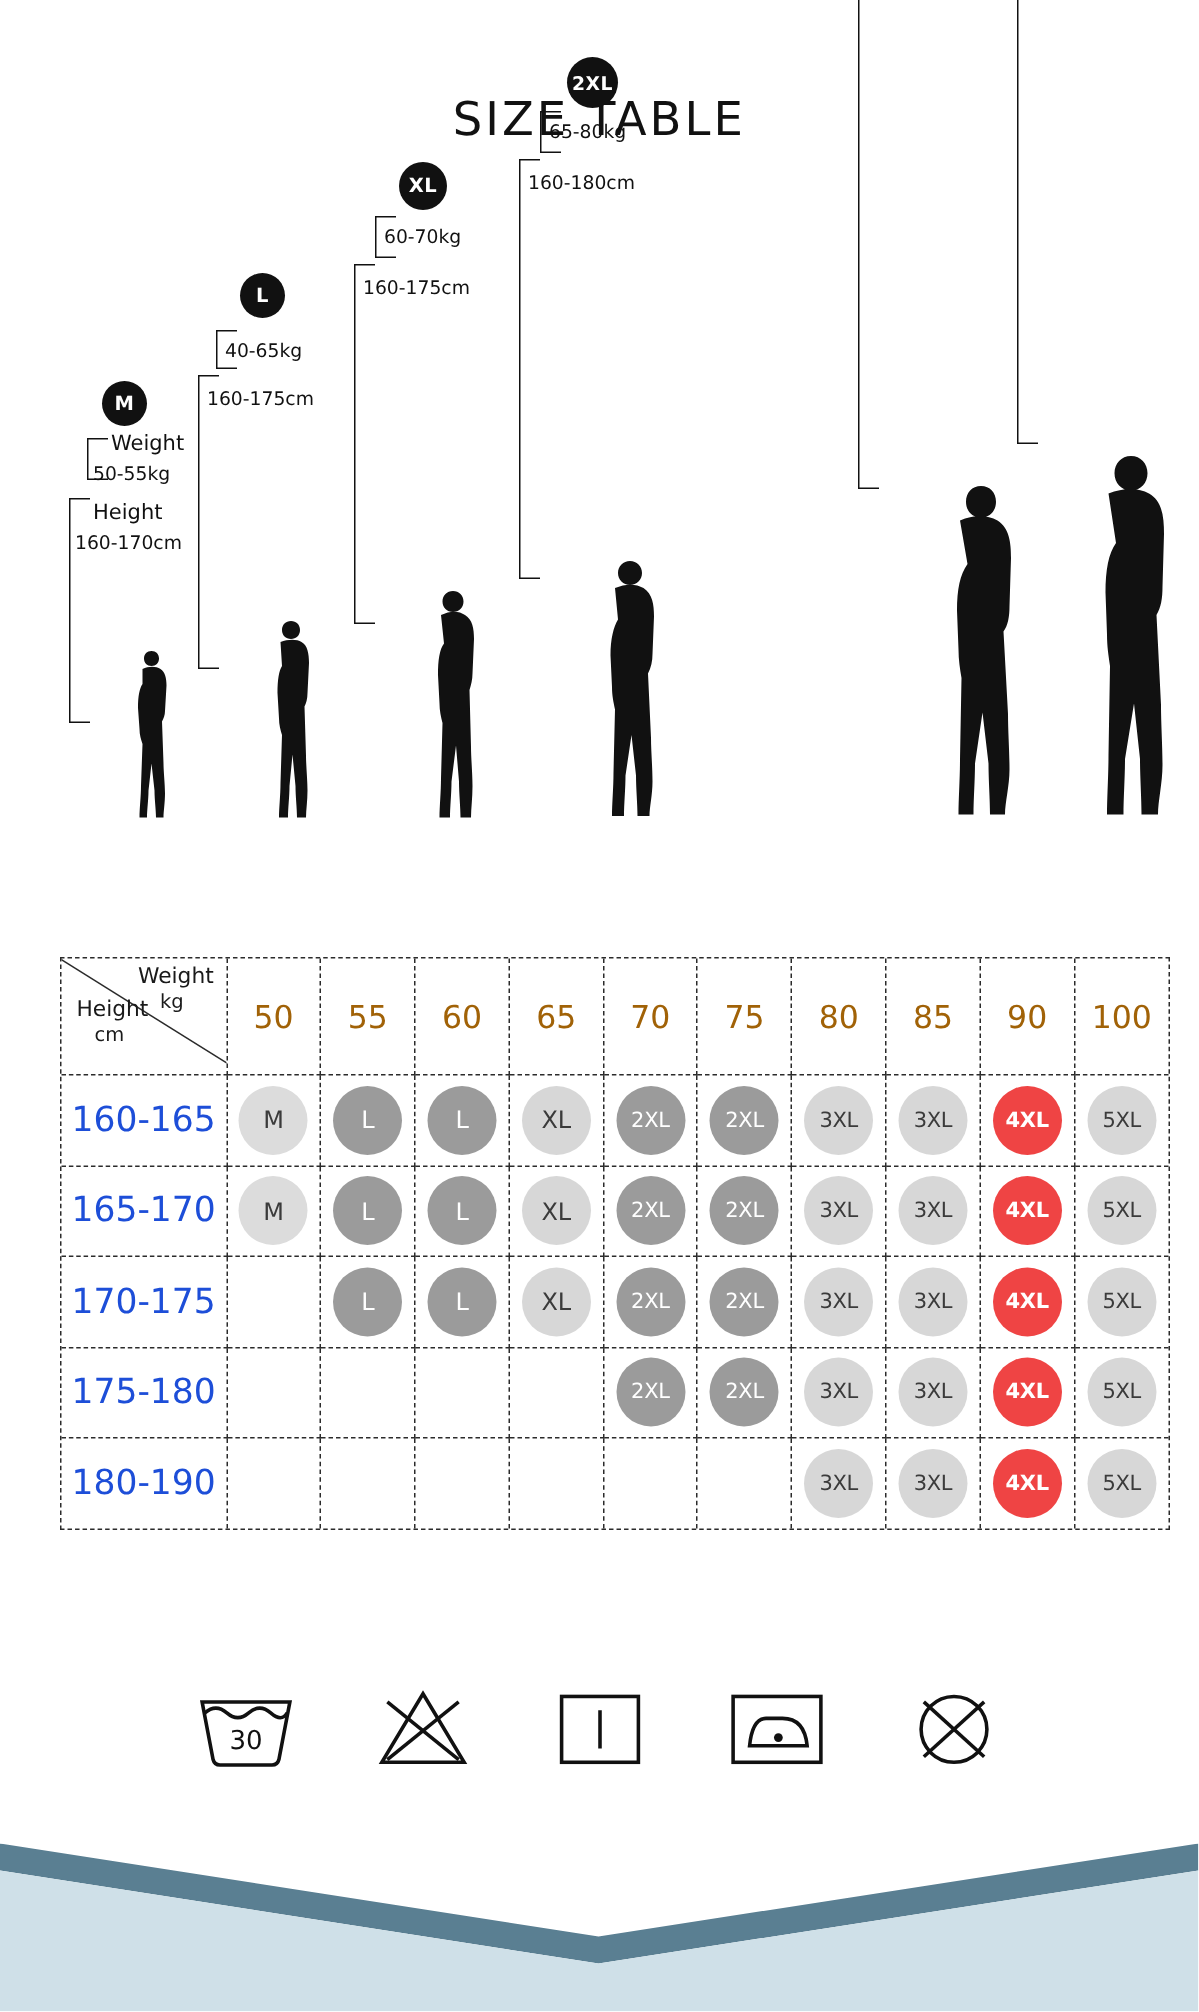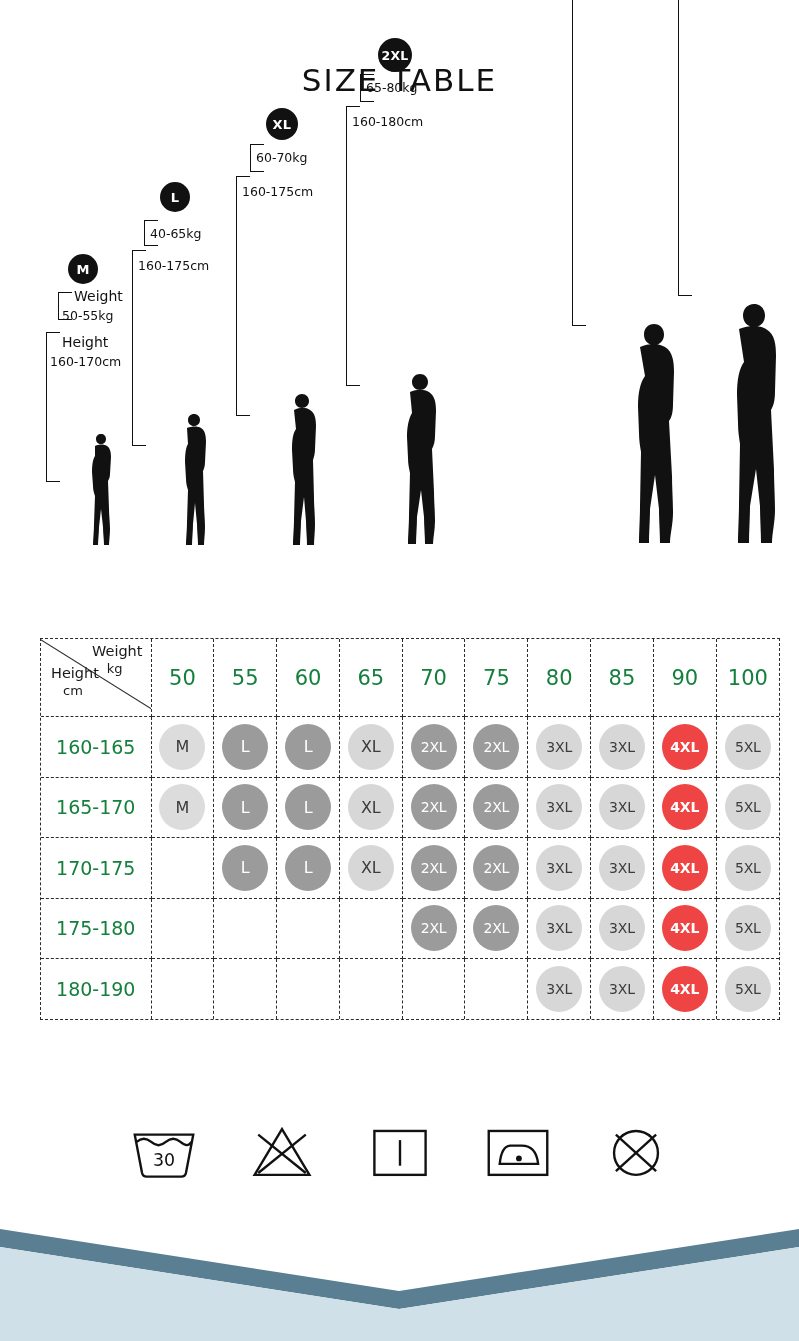--- a/index.html
+++ b/index.html
@@ -101,22 +101,22 @@
     width: 150px; height: 1.2px;
     background: #2b2b2b;
     transform: rotate(32deg);
     transform-origin: left top;
   }
   .corner .w1 { position:absolute; right: 8px; top: 4px; font-size: 14.5px; }
   .corner .w2 { position:absolute; right: 28px; top: 22px; font-size: 13px; }
   .corner .h1 { position:absolute; left: 10px; top: 26px; font-size: 14.5px; }
   .corner .h2 { position:absolute; left: 22px; top: 44px; font-size: 13px; }
 
-  .colhead { font-size: 21px; color:#15803d; height: 72px; }
-  .rowhead { font-size: 19px; color:#15803d; width: 110px; }
+  .colhead { font-size: 21px; color:#a16207; height: 72px; }
+  .rowhead { font-size: 23px; color:#1d4ed8; width: 110px; }
   .cellrow { height: 56px; }
 
   .chip {
     width: 46px; height: 46px;
     border-radius: 50%;
     margin: 0 auto;
     display: flex;
     align-items: center;
     justify-content: center;
     color: #fff;

